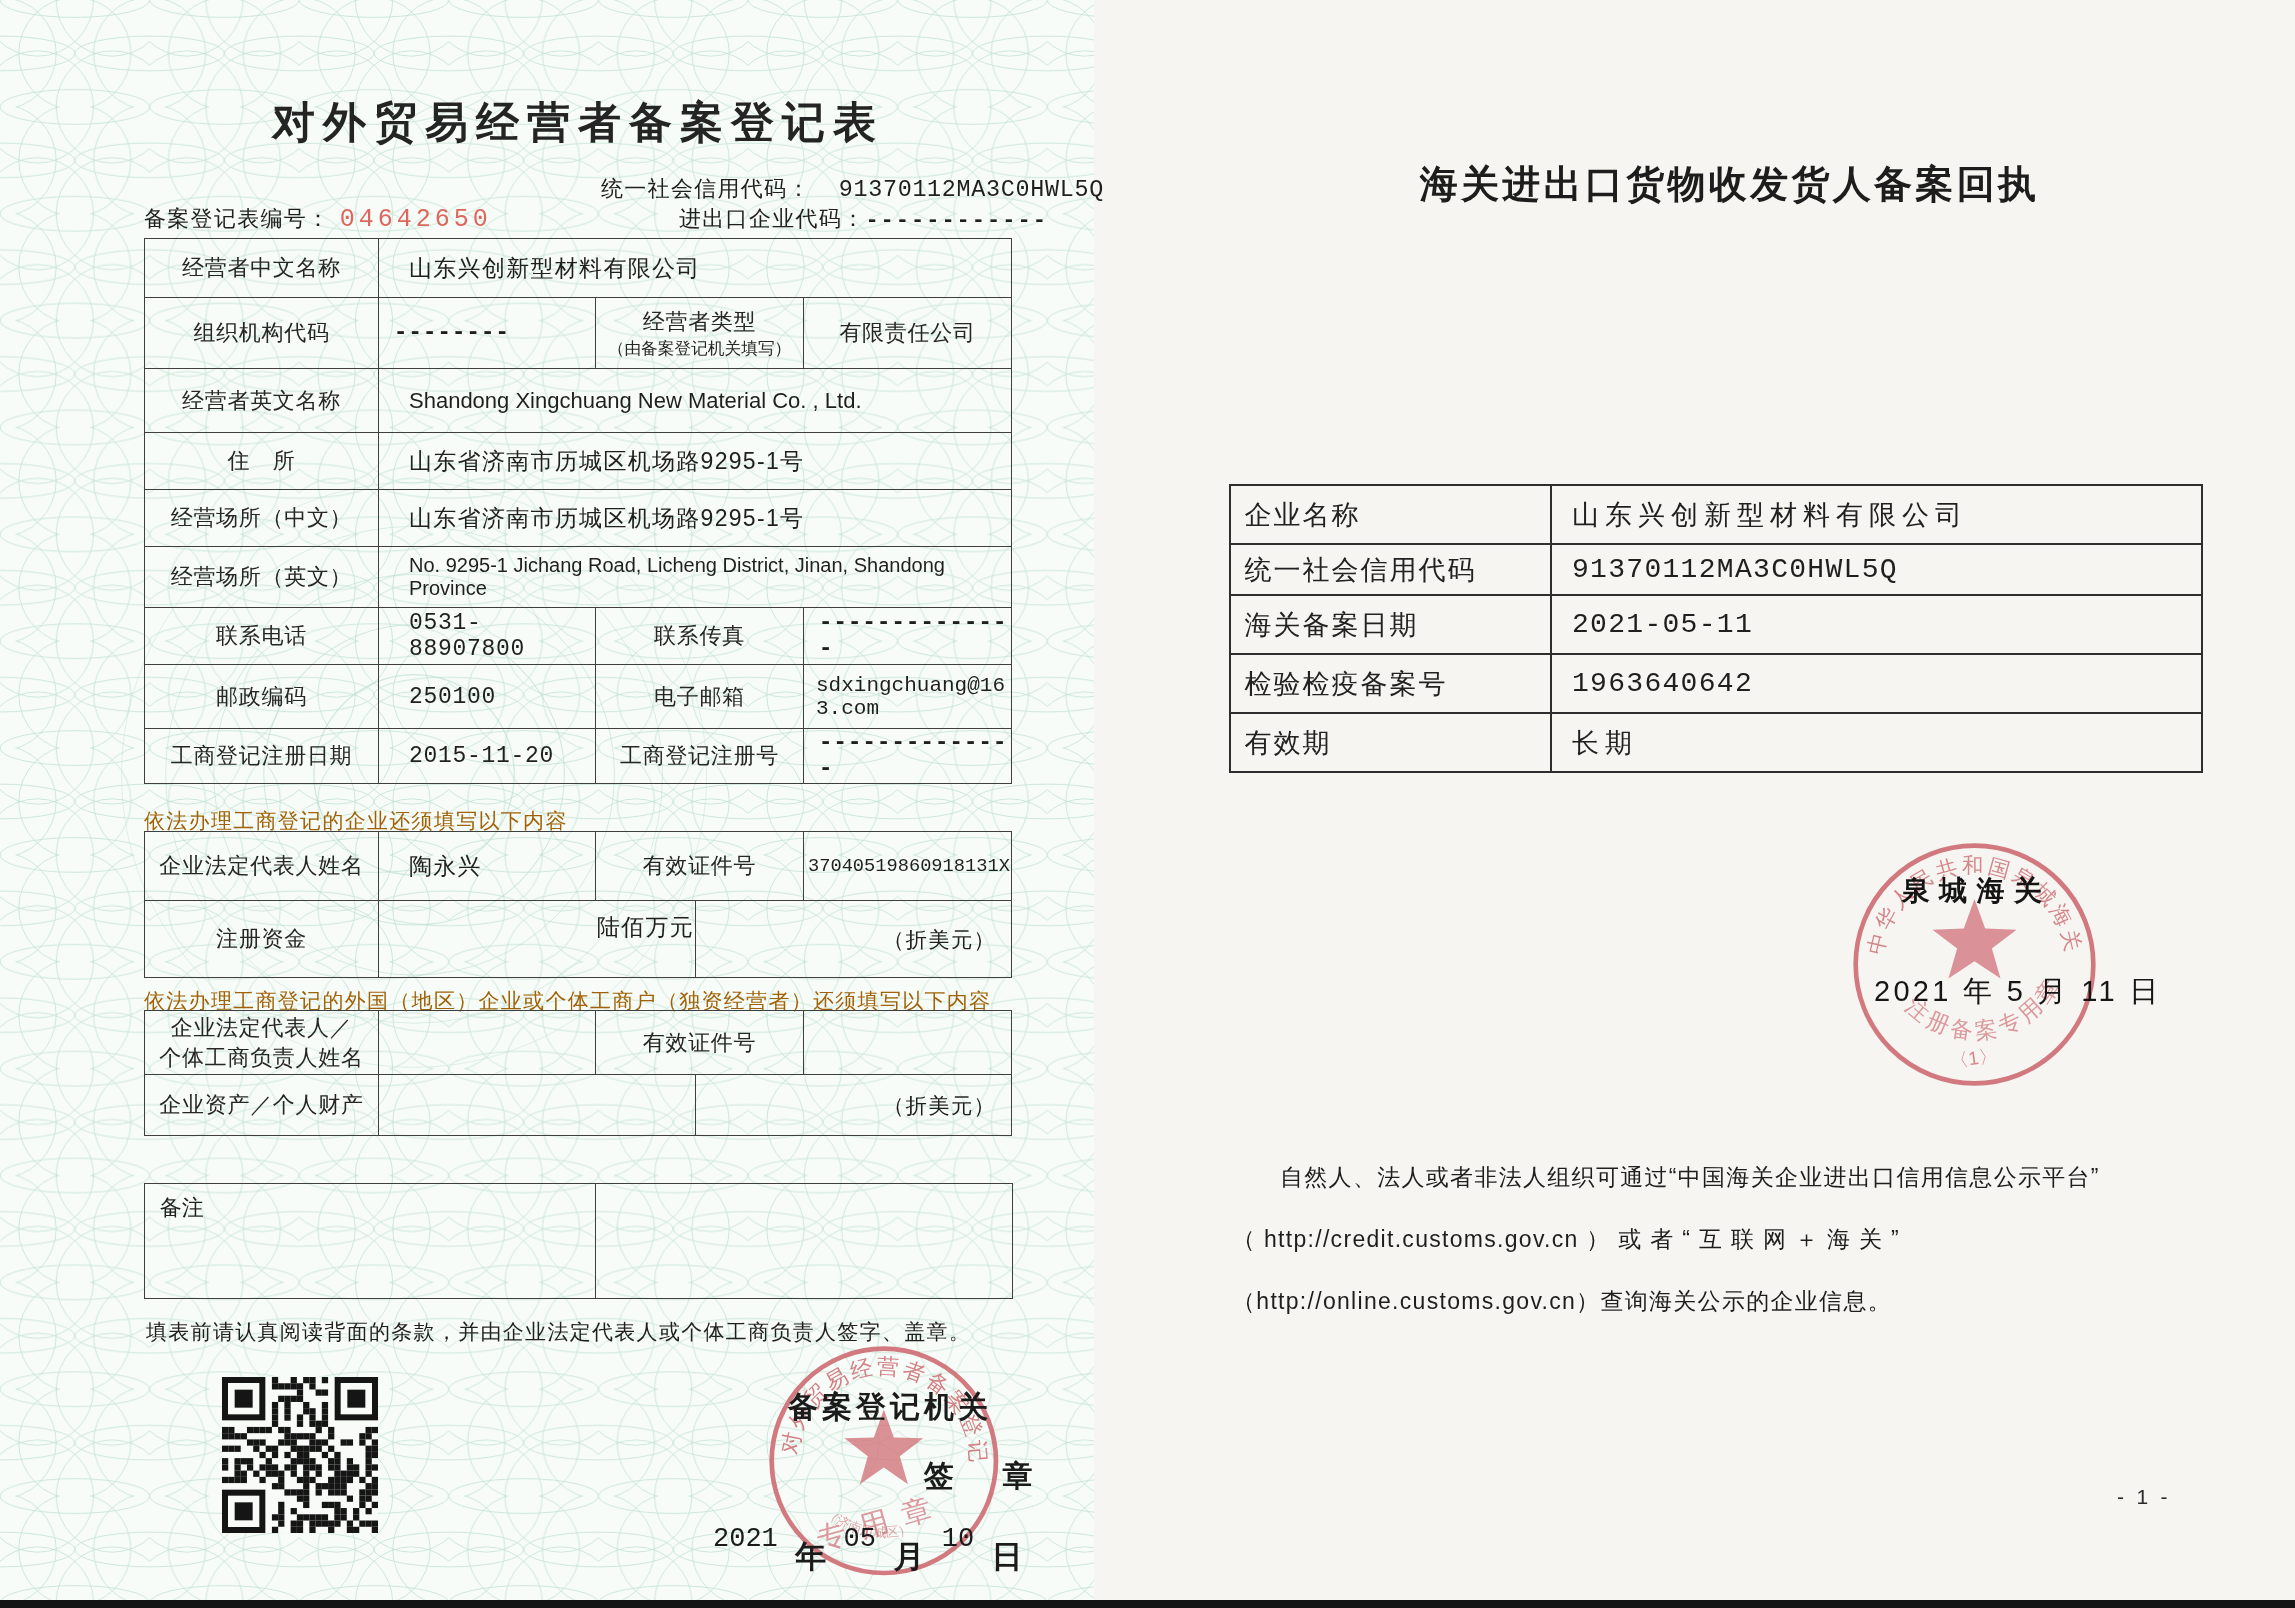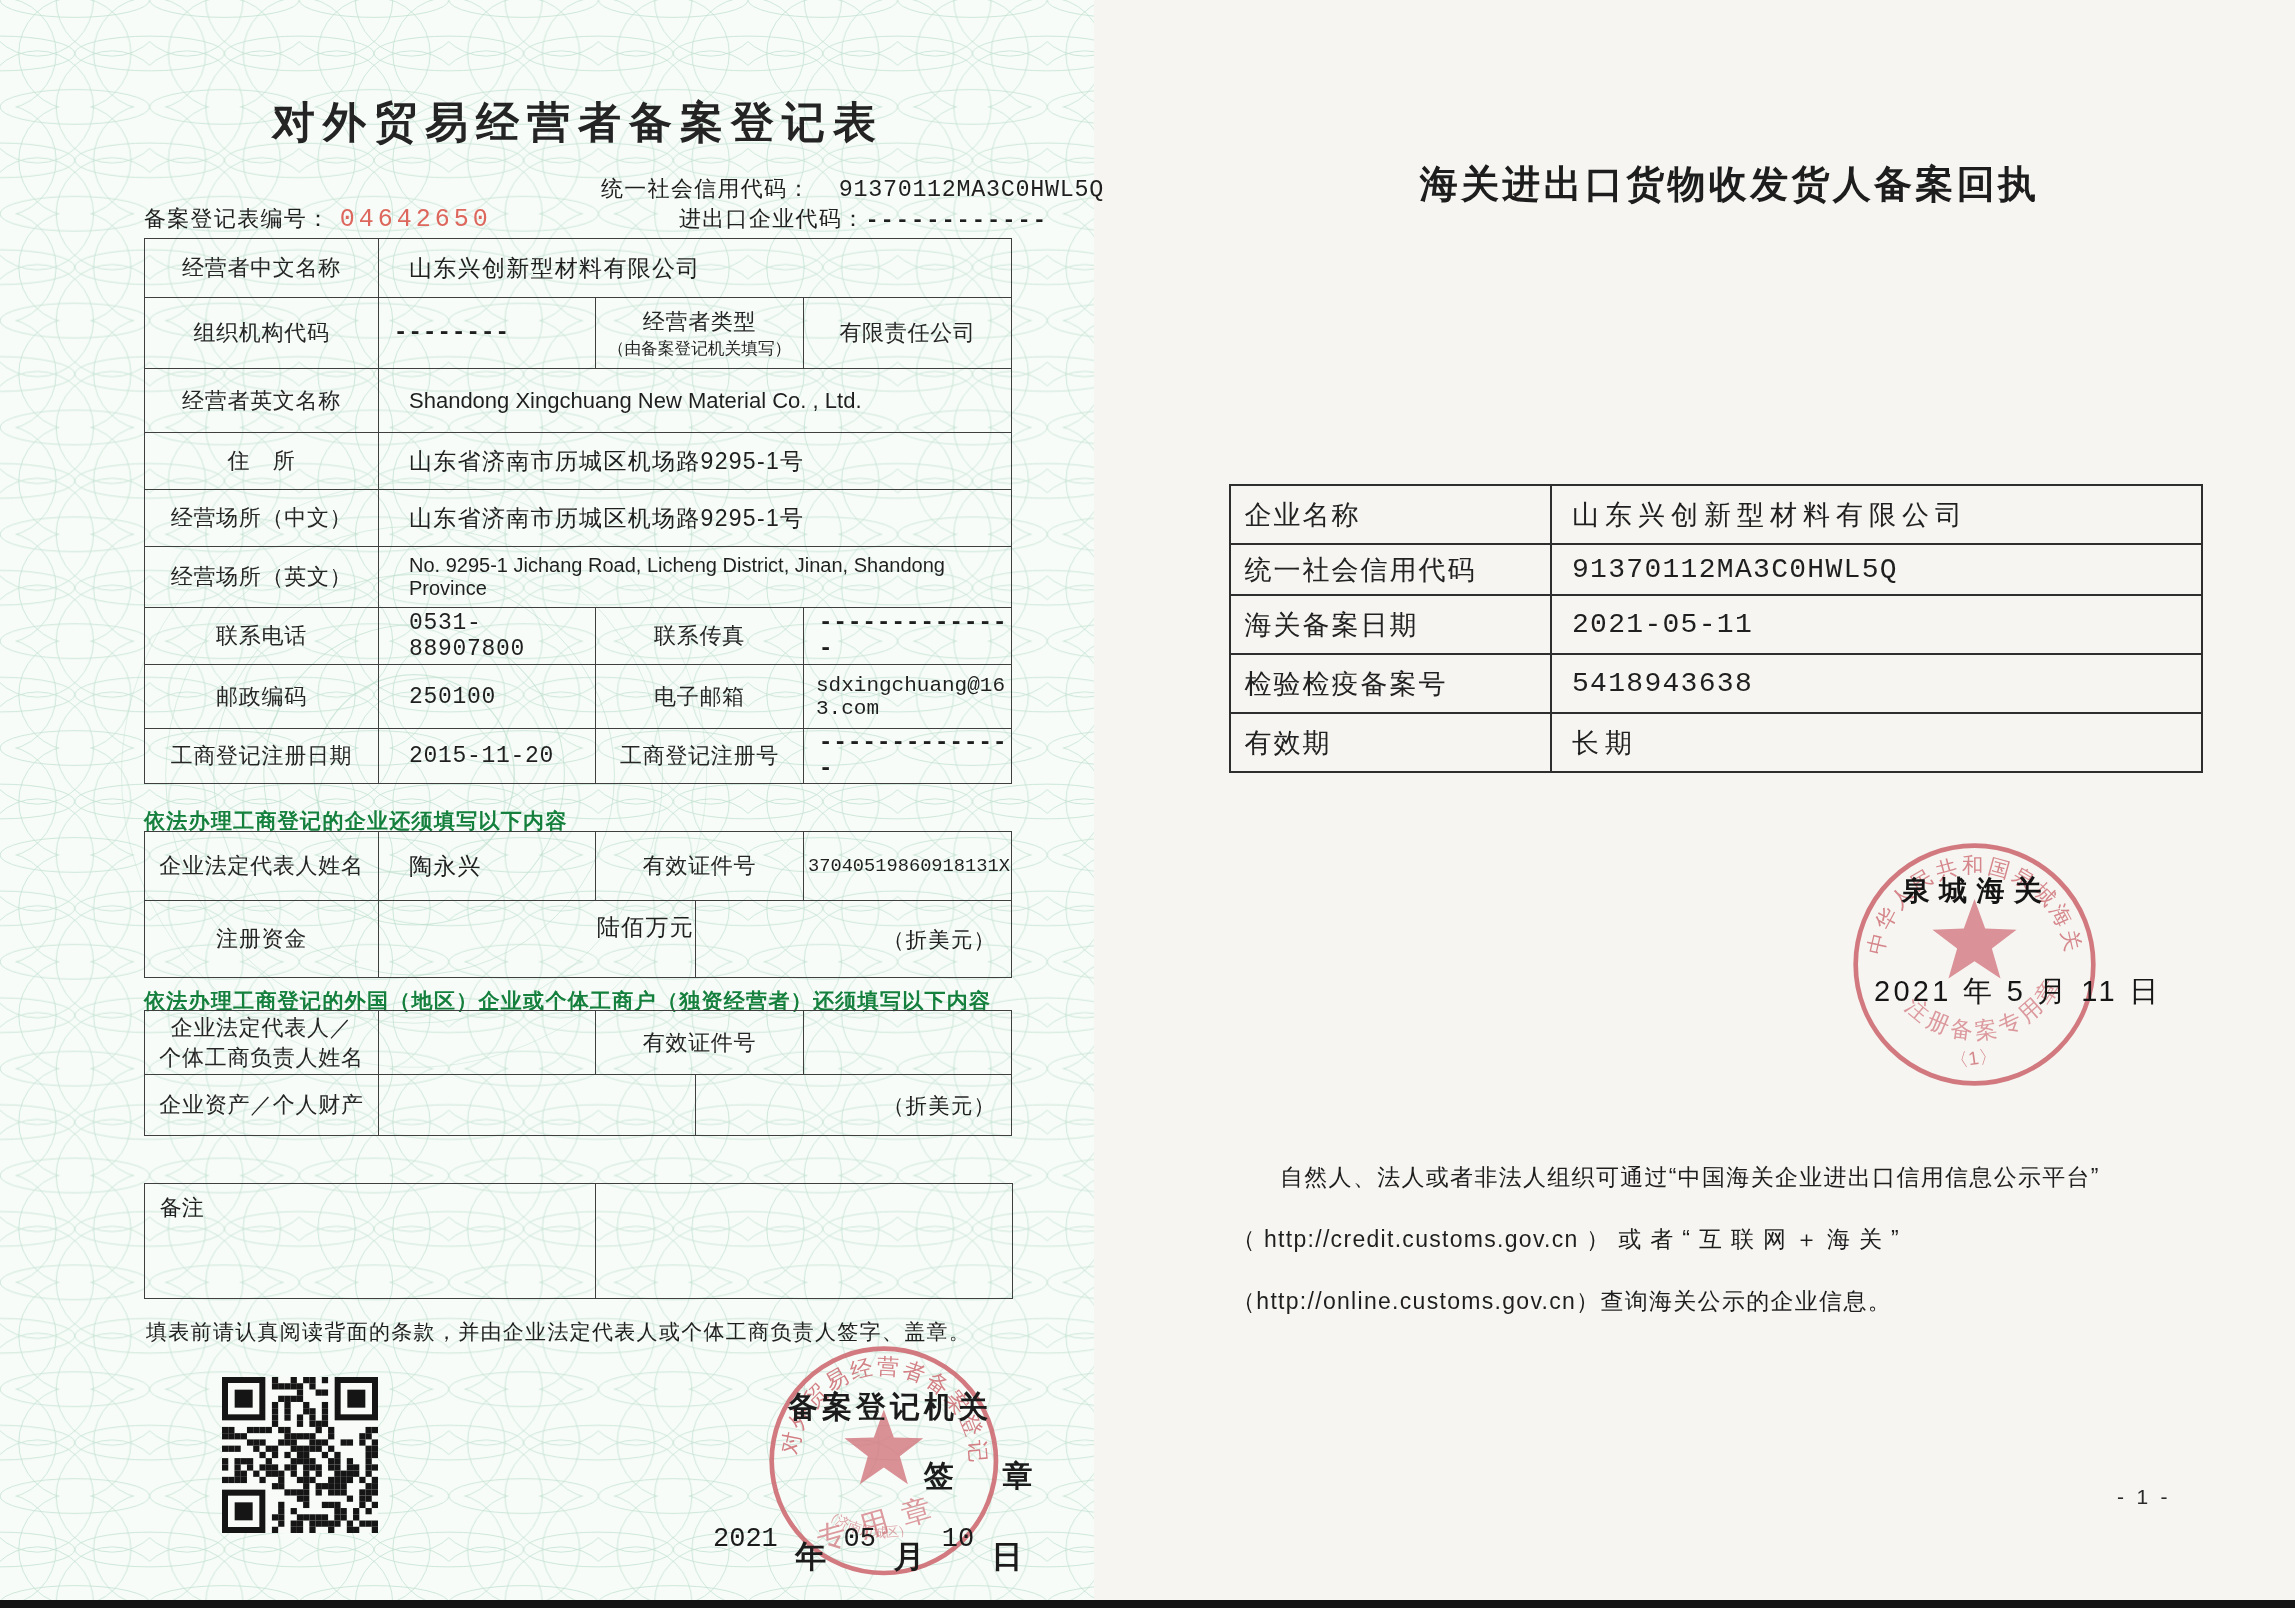--- a/index.html
+++ b/index.html
@@ -28,21 +28,21 @@
   td.val{font-size:23px;padding-left:30px;letter-spacing:1.3px;}
   td.val.mono{font-size:23px;letter-spacing:0.7px;}
   td.val.eng{font-size:20px;letter-spacing:0;font-weight:500;}
   td.val.eng2{font-size:22px;letter-spacing:0;}
   td.val.idno{font-size:18.7px;padding-left:4px;letter-spacing:0;}
   td.val.email{font-size:21px;padding-left:12px;word-break:break-all;letter-spacing:0;}
   td.val.dash{padding-left:14.7px;}
   td.usd{font-size:21.4px;text-align:right;padding-right:14.7px;letter-spacing:1.3px;}
   td.vtop{vertical-align:top;padding-top:10.7px;text-align:right;}
   td.remlab{vertical-align:top;text-align:left;padding:9.4px 0 0 14.7px;font-size:22px;}
-  .sech{left:144px;font-size:21px;letter-spacing:1.3px;font-weight:700;color:#15803d;}
+  .sech{left:144px;font-size:21px;letter-spacing:1.3px;font-weight:400;color:#a16207;}
   .note{left:146px;top:1318px;font-size:21px;letter-spacing:1.3px;font-weight:500;}
 
   
   .sl-line1{left:738px;top:1387px;width:304px;text-align:center;
             font-size:30px;font-weight:bold;letter-spacing:4px;color:#1b1b1b;}
   .sl-line2{left:738px;top:1456px;width:304px;text-align:right;
             font-size:30px;font-weight:bold;letter-spacing:9.4px;color:#1b1b1b;}
   .sl-date{left:713px;top:1524px;width:341px;display:flex;align-items:flex-start;color:#1b1b1b;}
   .sl-date .num{font-family:"Liberation Mono","DejaVu Sans Mono",monospace;
                 font-size:27px;transform:translateY(0);}
@@ -528,21 +528,21 @@
     <tr style="height:51px">
       <td class="rlab">统一社会信用代码</td>
       <td class="rval mono">91370112MA3C0HWL5Q</td>
     </tr>
     <tr style="height:59px">
       <td class="rlab">海关备案日期</td>
       <td class="rval mono">2021-05-11</td>
     </tr>
     <tr style="height:59px">
       <td class="rlab">检验检疫备案号</td>
-      <td class="rval mono">5418943638</td>
+      <td class="rval mono">1963640642</td>
     </tr>
     <tr style="height:59px">
       <td class="rlab">有效期</td>
       <td class="rval">长期</td>
     </tr>
   </tbody>
     </table>
 
   <svg class="abs" style="left:1841px;top:831px" width="267" height="267" viewBox="0 0 400 400">
     <defs>

